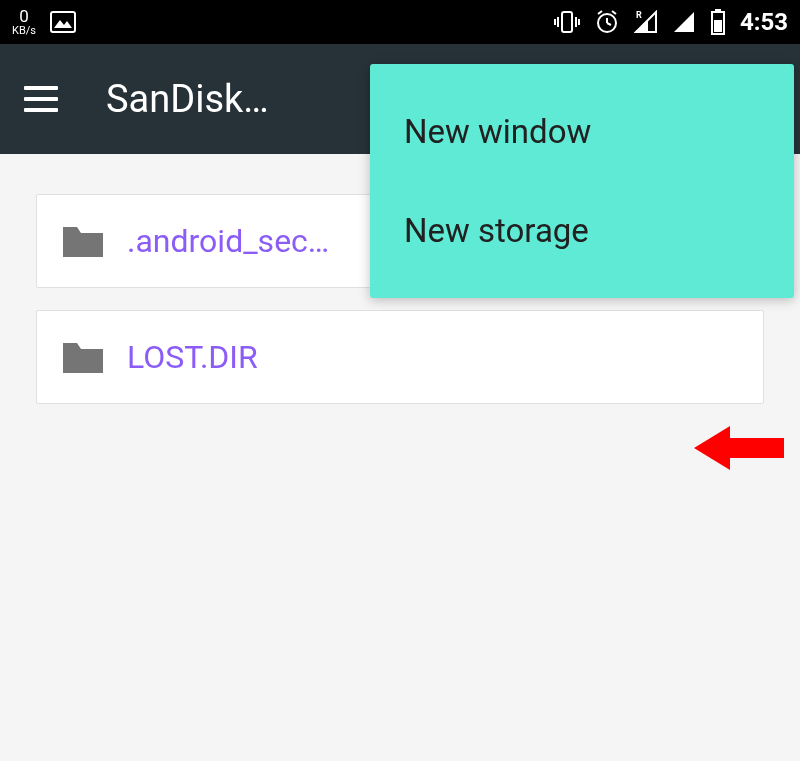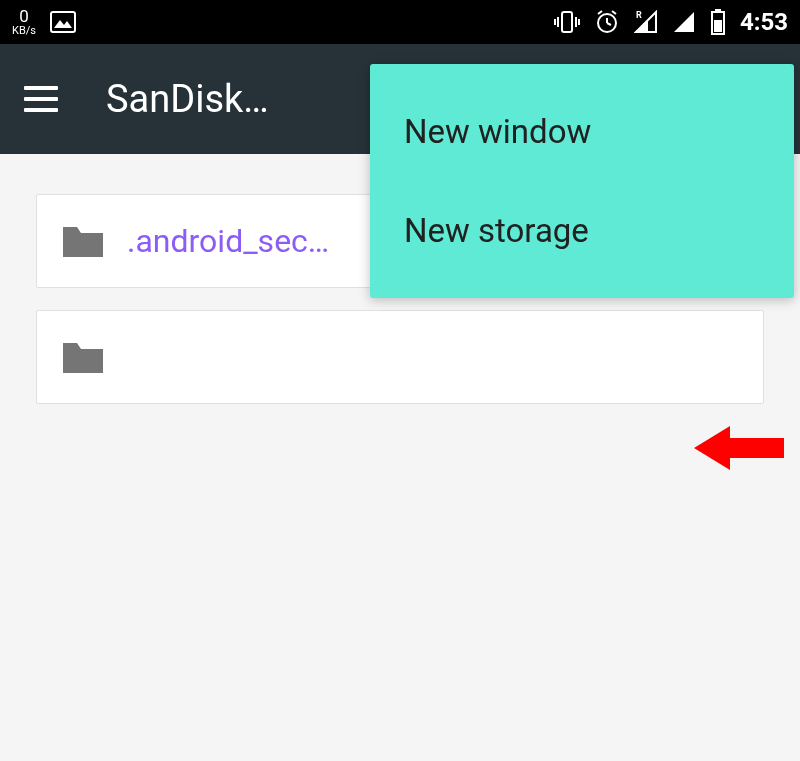--- a/index.html
+++ b/index.html
@@ -213,20 +213,21 @@
       </svg>
     </span>
     <span class="file-name">.android_sec…</span>
   </div>
   <div class="file-item">
     <span>
       <svg class="folder-icon icon-svg" viewBox="0 0 44 36">
         <path d="M2 4 L16 4 L20 10 L42 10 L42 34 L2 34 Z" fill="#757575"></path>
       </svg>
     </span>
+    <span class="file-name">LOST.DIR</span>
   </div>
 </div>
 
 <div class="overflow-menu">
   <div class="menu-item">New window</div>
   <div class="menu-item">New storage</div>
 </div>
 
 <div class="arrow-indicator">
   <svg width="90" height="52" viewBox="0 0 90 52">

